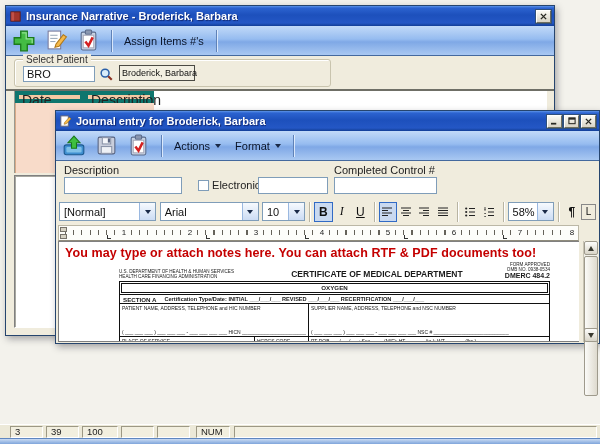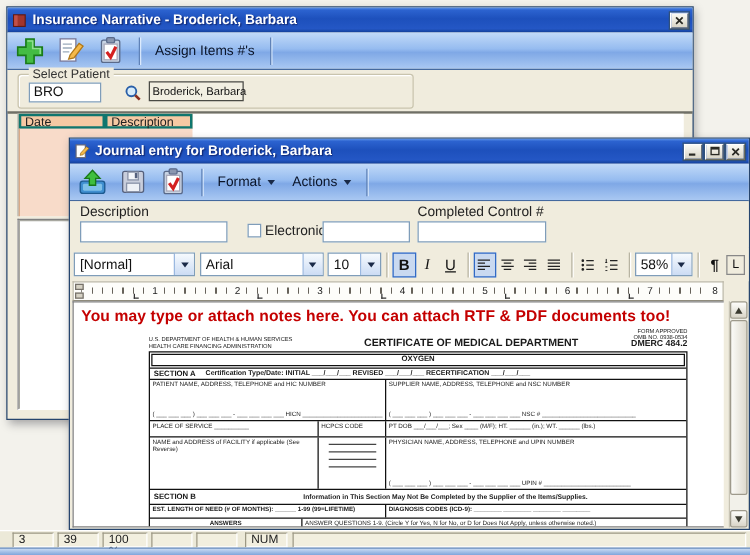--- a/index.html
+++ b/index.html
@@ -26,28 +26,28 @@
 
   
   #ins-win { left:5px; top:5px; width:550px; height:331px; z-index:1; }
   #ins-panel { position:absolute; left:0; right:0; top:50px; height:33px; background:#F0ECDD; }
   .groupbox { position:absolute; left:8px; top:3px; width:317px; height:28px; border:1px solid #C9C4AE;
     border-radius:3px; box-shadow:inset 1px 1px 0 #FFF;padding-left:12px; }
   .groupbox-label { position:absolute; left:8px; top:-6px; background:#F0ECDD; padding:0 3px; font-size:10px; color:#333; }
   .tbox { background:#FFF; border:1px solid #7F9DB9; font-size:11px; padding:0 3px; color:#111; }
   #ins-sep { position:absolute; left:0; right:0; top:83px; height:2px; background:#6F6F66; }
   #grid-area { position:absolute; left:8px; right:7px; top:85px; height:82px; background:#FFF; border-left:1px solid #9A9A90; }
-  .grid-head { position:absolute; top:0; height:12px; background:#F5C9A3; border:2px solid #0f766e;
-    font-size:10px; color:#222; padding:0 3px; line-height:11px; }
+  .grid-head { position:absolute; top:0; height:12px; background:#F5C9A3; border:4px solid #0f766e;
+    font-size:14px; color:#222; padding:0 3px; line-height:11px; }
   #grid-body-tint { position:absolute; left:0; top:12px; width:139px; bottom:0; background:#F8DBC9; border-left:1px solid #D8AA88; }
   #ins-lower { position:absolute; left:8px; width:535px; top:169px; height:153px; background:#FFF;
     border:1px solid #808080; border-bottom-color:#FFF; border-right-color:#FFF; box-shadow:inset 1px 1px 0 #A8A8A0; }
 
   
-  #jrn-win { left:55px; top:110px; width:545px; height:314px; z-index:2; }
+  #jrn-win { left:55px; top:110px; width:545px; height:234px; z-index:2; }
   #jrn-fields { position:absolute; left:0; right:0; top:50px; height:37px; background:#F0ECDD; }
   .flabel { position:absolute; font-size:11px; color:#222; top:3px; }
   .finput { position:absolute; top:16px; height:17px; }
   .checkbox { width:11px; height:11px; background:#FFF; border:1px solid #7F9DB9; display:inline-block; vertical-align:-2px; }
 
   #fmt-bar { position:absolute; left:0; right:0; top:87px; height:27px; background:#F0ECDD; display:flex; align-items:center; padding:0 3px; }
   .combo { position:relative; background:#FFF; border:1px solid #7F9DB9; height:19px; font-size:11px; color:#111;
     display:flex; align-items:center; padding:0 18px 0 4px; white-space:nowrap; }
   .combo-btn { position:absolute; right:0; top:0; bottom:0; width:16px; background:linear-gradient(#F6FAFE,#CCDCF4);
     border-left:1px solid #9AB8E0; display:flex; align-items:center; justify-content:center; }
@@ -152,21 +152,21 @@
             <path d="M8 12 l3 4 l4 -8" fill="none" stroke="#D42020" stroke-width="2.4"></path>
           </svg>
       </span>
       <span class="tool-sep"></span>
       <span class="tool-label">Assign Items #'s</span>
       <span class="tool-sep"></span>
     </div>
     <div id="ins-panel">
       <div class="groupbox">
         <span class="groupbox-label">Select Patient</span>
-        <input class="tbox" style="position: absolute; left: 8px; top: 6px; width: 58px; height: 16px;" value="BRO">
+        <input class="tbox" style="position: absolute; left: 8px; top: 6px; width: 72px; height: 16px;" value="BRO">
         <span style="position:absolute; left:82px; top:6px; width:18px; height:16px; display:flex; align-items:center; justify-content:center;">
           <svg width="15" height="15" viewBox="0 0 16 16">
               <circle cx="6.5" cy="6.5" r="4.2" fill="#D8ECFA" stroke="#2A5FA8" stroke-width="1.6"></circle>
               <line x1="9.8" y1="9.8" x2="13.6" y2="13.6" stroke="#8A3020" stroke-width="2.2"></line>
             </svg>
         </span>
         <span style="position:absolute; left:104px; top:5px; width:76px; height:16px; border:1px solid #4A4A44; background:#F2EFE2; font-size:9px; line-height:14px; padding:0 2px; white-space:nowrap; color:#111;">Broderick, Barbara</span>
       </div>
     </div>
     <div id="ins-sep"></div>
@@ -225,25 +225,25 @@
       <span class="tool-ic">
         <svg width="23" height="23" viewBox="0 0 22 22">
             <rect x="4" y="3" width="14" height="17" rx="1.5" fill="#C8D4E4" stroke="#5A6A8A"></rect>
             <rect x="8" y="1" width="6" height="4" rx="1" fill="#8A97B0" stroke="#5A6A8A"></rect>
             <rect x="6" y="6" width="10" height="12" fill="#FFF" stroke="#AAB"></rect>
             <path d="M8 12 l3 4 l4 -8" fill="none" stroke="#D42020" stroke-width="2.4"></path>
           </svg>
       </span>
       <span class="tool-sep"></span>
       <span class="tool-label">
+        <span>Actions</span>
+        <span class="dd-arrow"></span>
+      </span>
+      <span class="tool-label">
         <span>Format</span>
-        <span class="dd-arrow"></span>
-      </span>
-      <span class="tool-label">
-        <span>Actions</span>
         <span class="dd-arrow"></span>
       </span>
       <span class="tool-sep"></span>
     </div>
 
     <div id="jrn-fields">
       <span class="flabel" style="left:8px;">Description</span>
       <input class="tbox finput" style="left: 8px; width: 118px;">
       <span class="flabel" style="left:142px; top:18px;">
         <span class="checkbox"></span>

